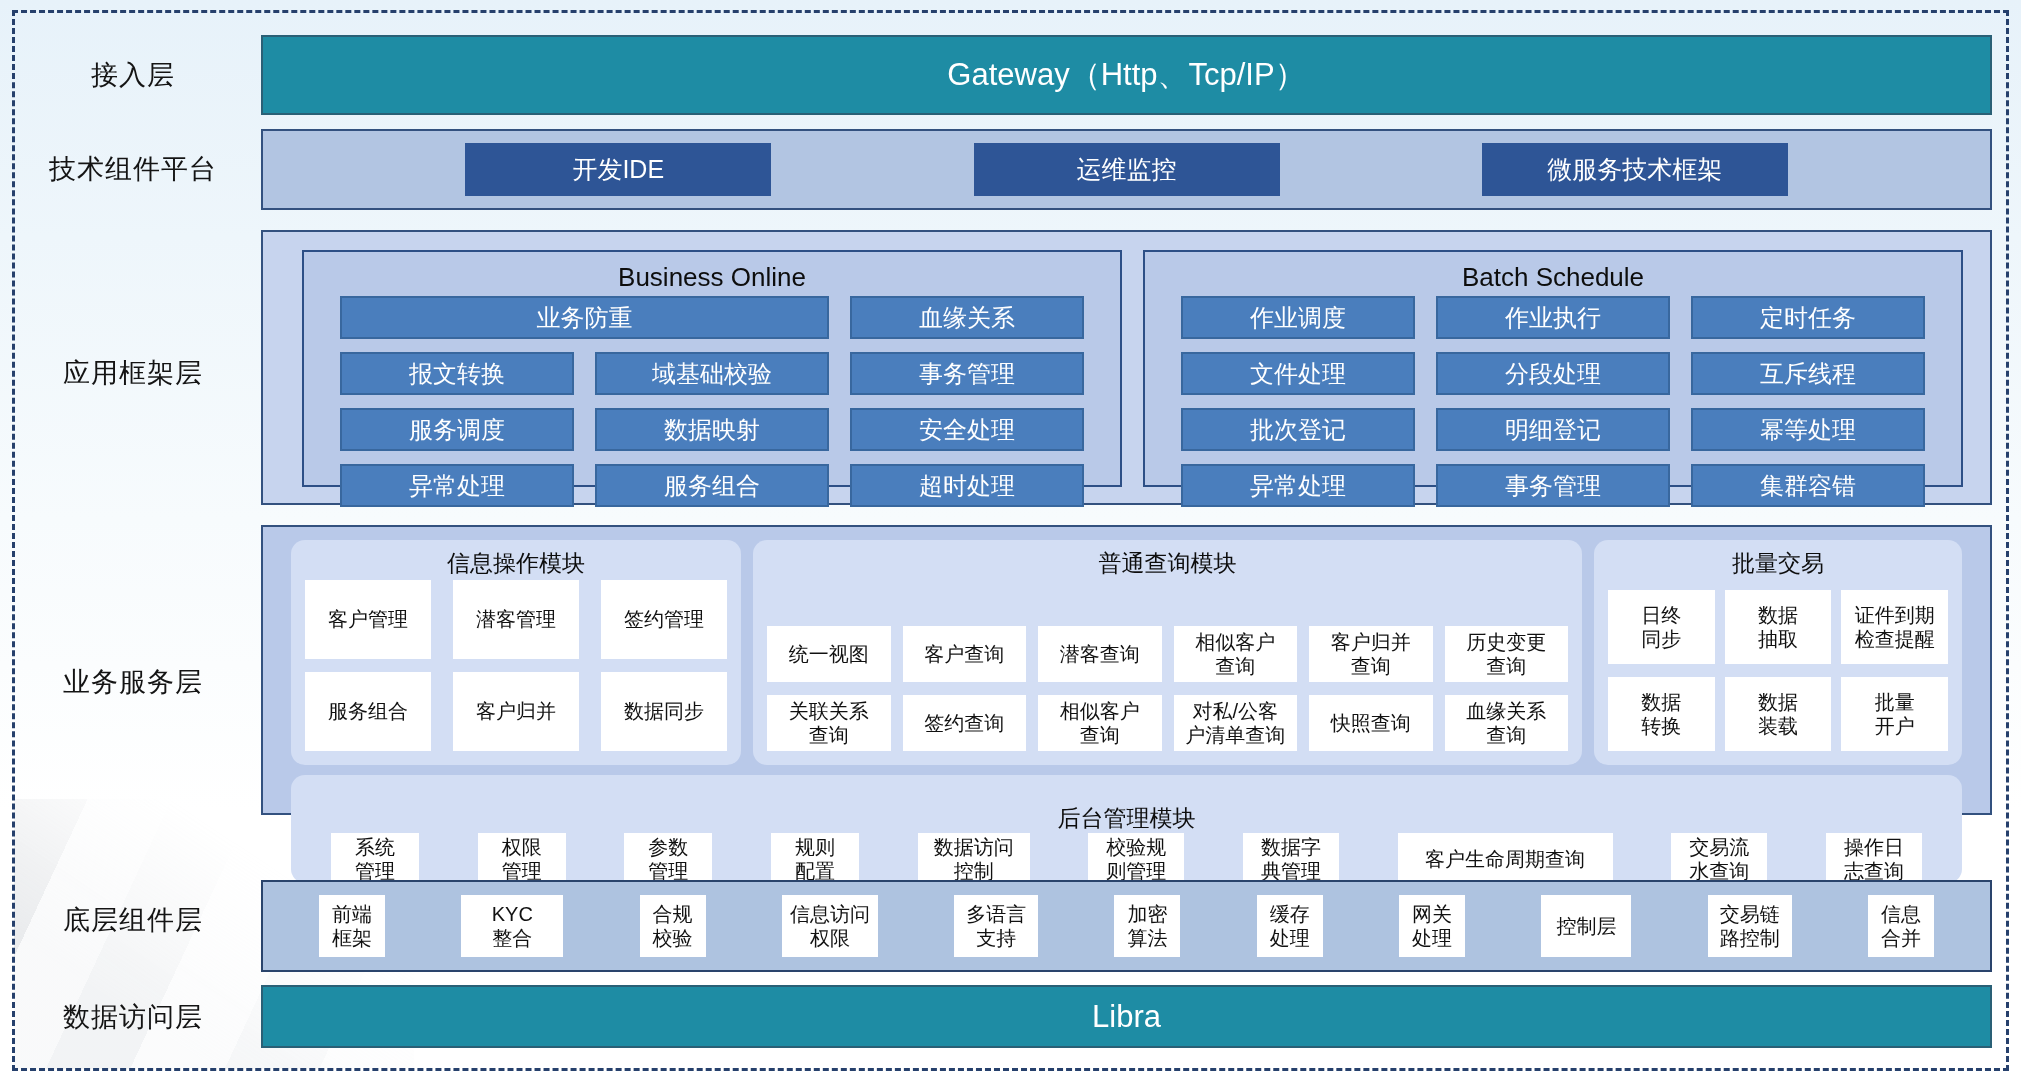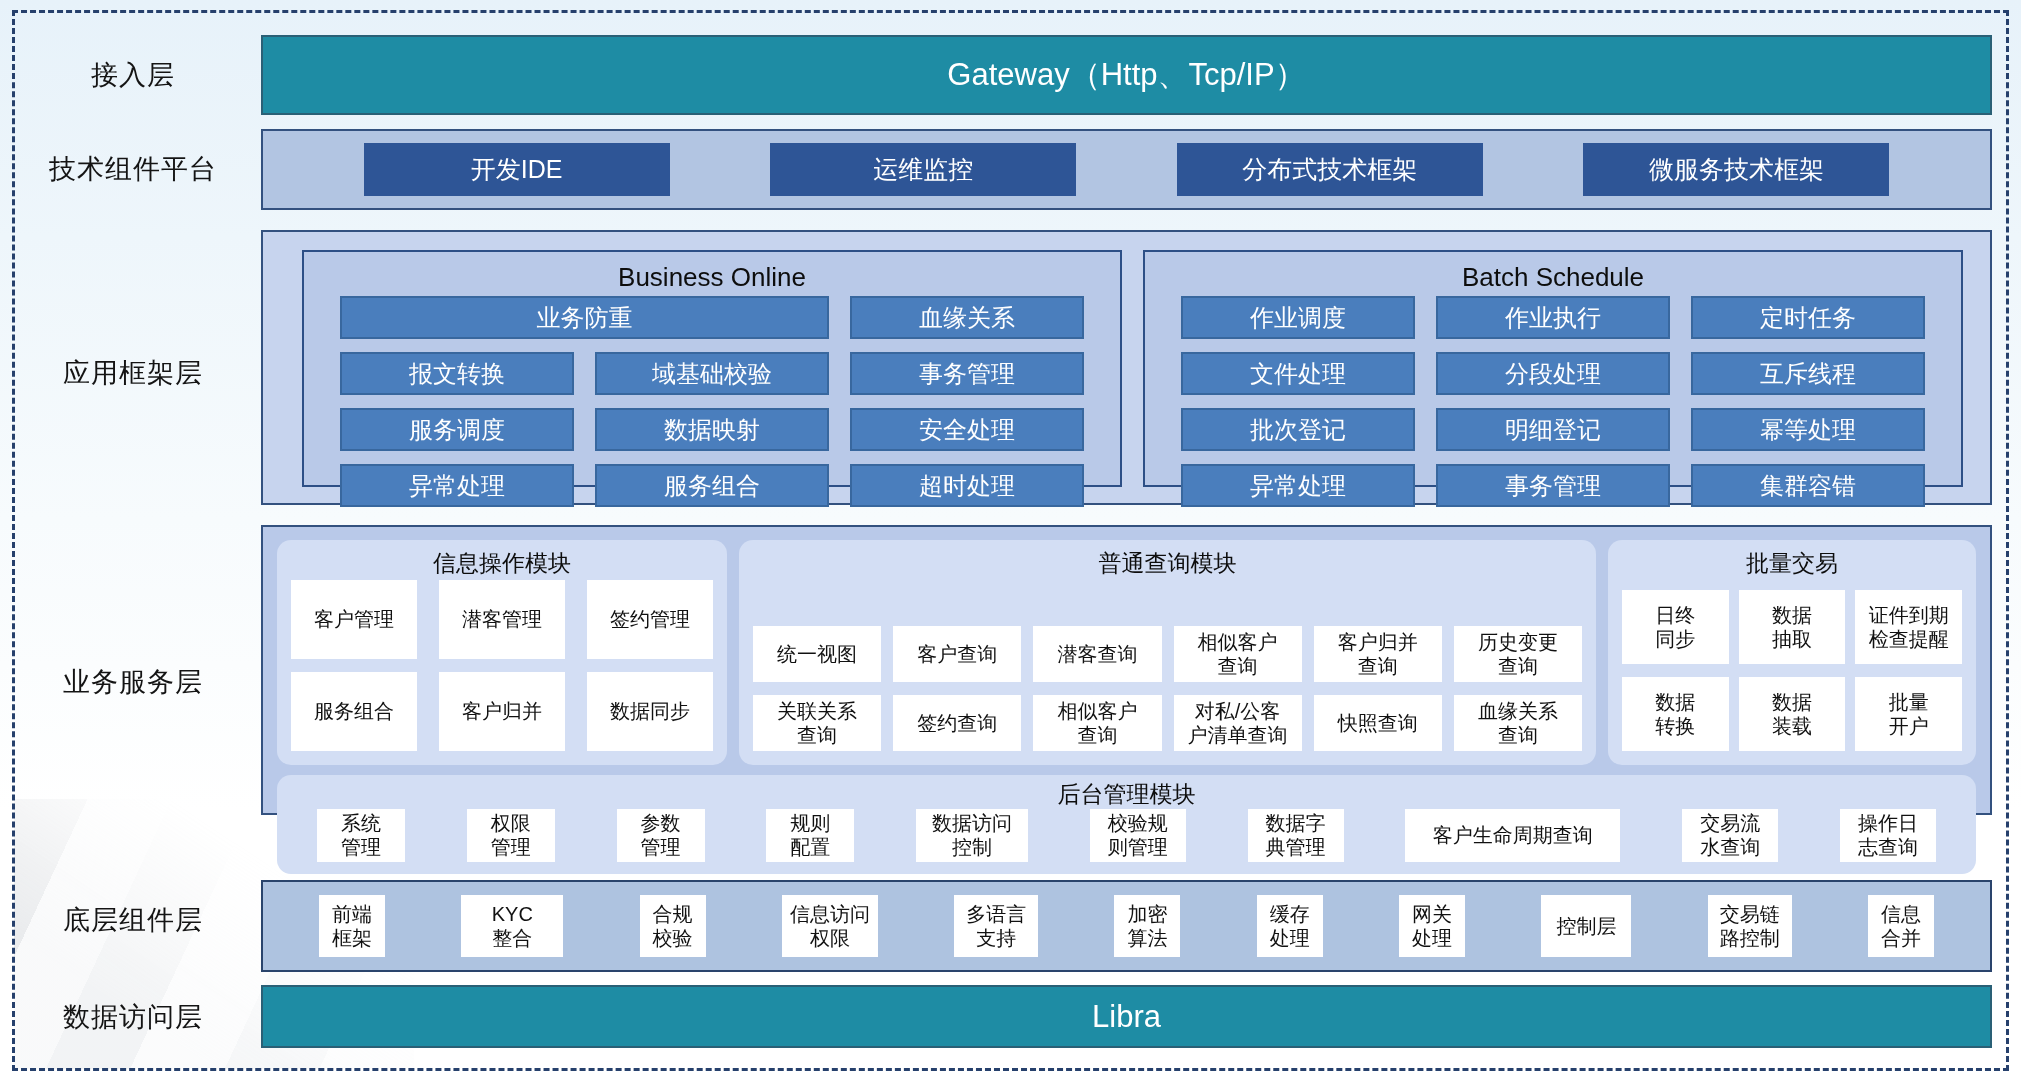--- a/index.html
+++ b/index.html
@@ -40,37 +40,37 @@
     display:flex; gap:21px; padding:18px 27px 16px 39px; }
   .app-panel { flex:1; background:#b9c9e8; border:2px solid #2d4f86;
     box-sizing:border-box; padding:6px 36px 0; }
   .panel-title { text-align:center; font-size:26px; height:38px; line-height:38px; color:#0d0d0d; }
   .grid4 { display:grid; grid-template-columns:repeat(3,1fr); gap:13px 21px; }
   .steel-box { height:43px; background:#4a7ebd; border:2px solid #38679e; color:#fff;
     font-size:24px; display:flex; align-items:center; justify-content:center; box-sizing:border-box; }
   .span2 { grid-column:1 / span 2; }
 
   .service-box { top:525px; height:290px; background:#b9c9e9; border:2px solid #33517f;
-    padding:13px 14px 10px; display:flex; flex-direction:column; gap:10px; }
+    padding:13px 28px 10px; display:flex; flex-direction:column; gap:10px; }
   .module-row { display:flex; gap:12px; flex:1; }
   .module { background:#d3def4; border-radius:14px; padding:6px 14px 14px; box-sizing:border-box; }
   .info-module  { width:450px; display:flex; flex-direction:column; }
   .query-module { flex:1; display:flex; flex-direction:column; }
   .batch-module { width:368px; display:flex; flex-direction:column;gap:10px; }
   .module-title { text-align:center; font-size:23px; height:34px; line-height:34px; color:#0d0d0d; }
   .module-grid { flex:1; }
   .grid3  { display:grid; grid-template-columns:repeat(3,1fr); gap:13px 22px; }
   .grid6  { display:grid; grid-template-columns:repeat(6,1fr); gap:13px 12px;margin-top:46px; }
   .grid3b { display:grid; grid-template-columns:repeat(3,1fr); gap:13px 10px; }
   .white-box { background:#ffffff; color:#111; font-size:20px; line-height:1.22;
     display:flex; align-items:center; justify-content:center; text-align:center;
     white-space:pre-line; box-sizing:border-box; padding:2px 4px; min-height:56px; }
 
   .admin-module { height:108px; padding:4px 40px 12px; display:flex; flex-direction:column; }
-  .admin-title-wrap { height:30px; line-height:30px; }
+  .admin-title-wrap { height:30px; line-height:30px;margin-top:24px; }
   .admin-row { display:flex; justify-content:space-between; flex:1; }
   .admin-row .white-box { min-height:0; }
 
   .base-band { top:880px; height:92px; background:#aec3e0; border:2px solid #2a446c;
     display:flex; align-items:center; justify-content:space-between; padding:0 56px; }
   .base-band .white-box { height:62px; min-height:0; }
 
   .w66{width:66px} .w80{width:102px} .w84{width:84px} .w88{width:88px} .w90{width:90px}
   .w96{width:96px} .w112{width:112px} .w215{width:215px}
 </style>
@@ -87,21 +87,20 @@
   <div class="side-label" style="top:920px">底层组件层</div>
   <div class="side-label" style="top:1017px">数据访问层</div>
 
   <div class="band teal access-bar">
     <span>Gateway（Http、Tcp/IP）</span>
   </div>
 
   <div class="band tech-band">
     <div class="navy-box">开发IDE</div>
     <div class="navy-box">运维监控</div>
-    <div class="navy-box">分布式技术框架</div>
     <div class="navy-box">微服务技术框架</div>
   </div>
 
   <div class="band app-box">
     <div class="app-panel">
       <div class="panel-title">Business Online</div>
       <div class="grid4">
         <div class="steel-box span2">业务防重</div>
         <div class="steel-box">血缘关系</div>
         <div class="steel-box">报文转换</div>

